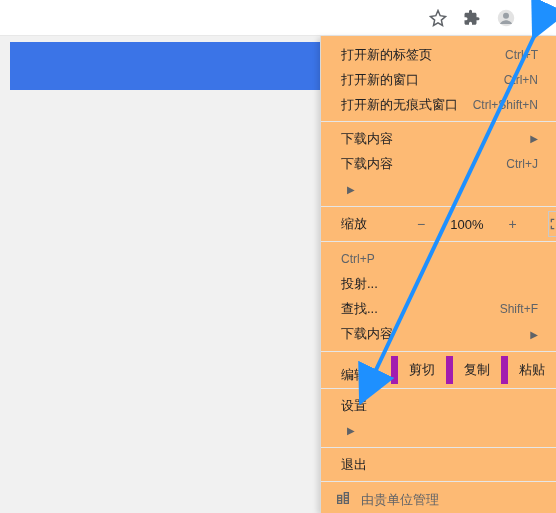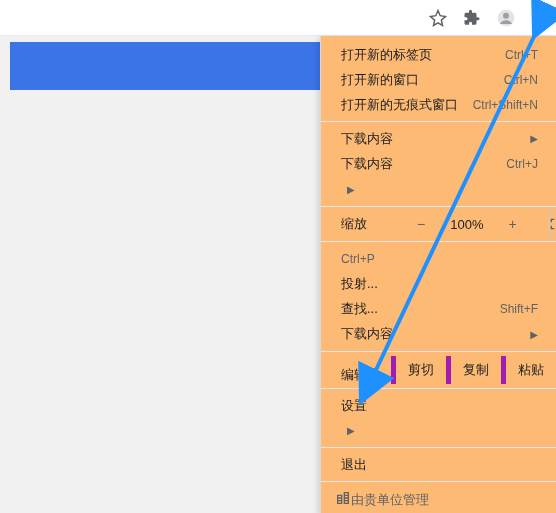--- a/index.html
+++ b/index.html
@@ -104,32 +104,33 @@
   .edit-row {
     display: flex;
     align-items: flex-end;
     height: 34px;
     padding: 0 0 0 20px;
   }
   .edit-row .elabel { flex: 0 0 50px; }
   .edit-row .ebtn {
     flex: 1;
     text-align: center;
-    border-left: 5px solid #a21caf;
+    border-left: 7px solid #a21caf;
     height: 100%;
     display: flex;
     align-items: center;
     justify-content: center;
     font-size: 13px;
   }
   .managed-row {
     display: flex;
     align-items: center;
     height: 32px;
     padding: 0 18px 0 14px;
+    gap: 10px;
     color: #5f6368;
   }
   .managed-row svg { width: 16px; height: 16px; }
   .arrow-annot {
     position: absolute;
     left: 0; top: 0;
     width: 556px; height: 513px;
     pointer-events: none;
   }
 </style>

